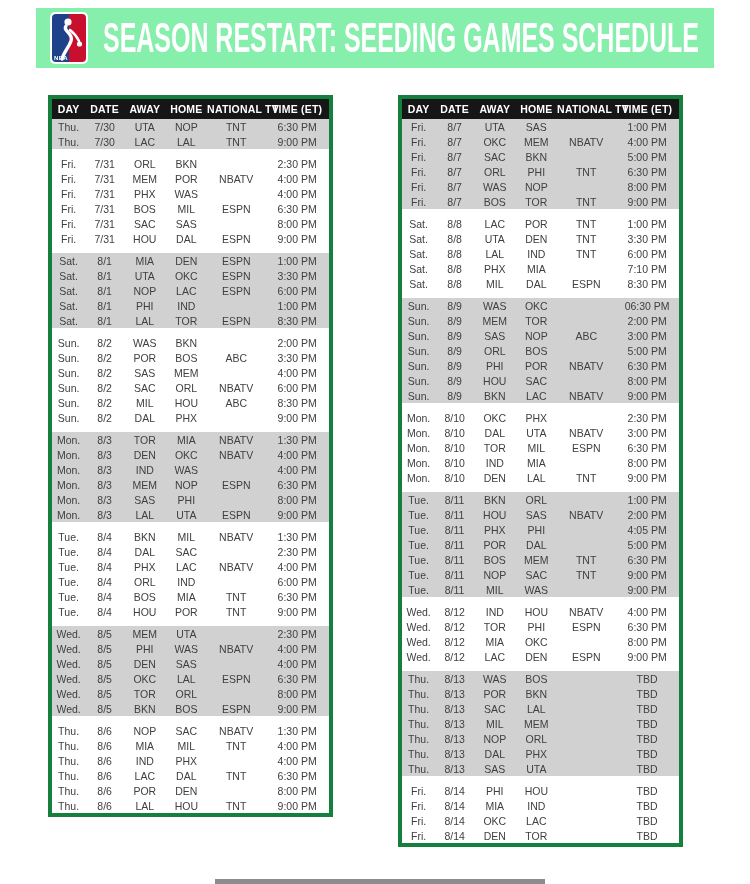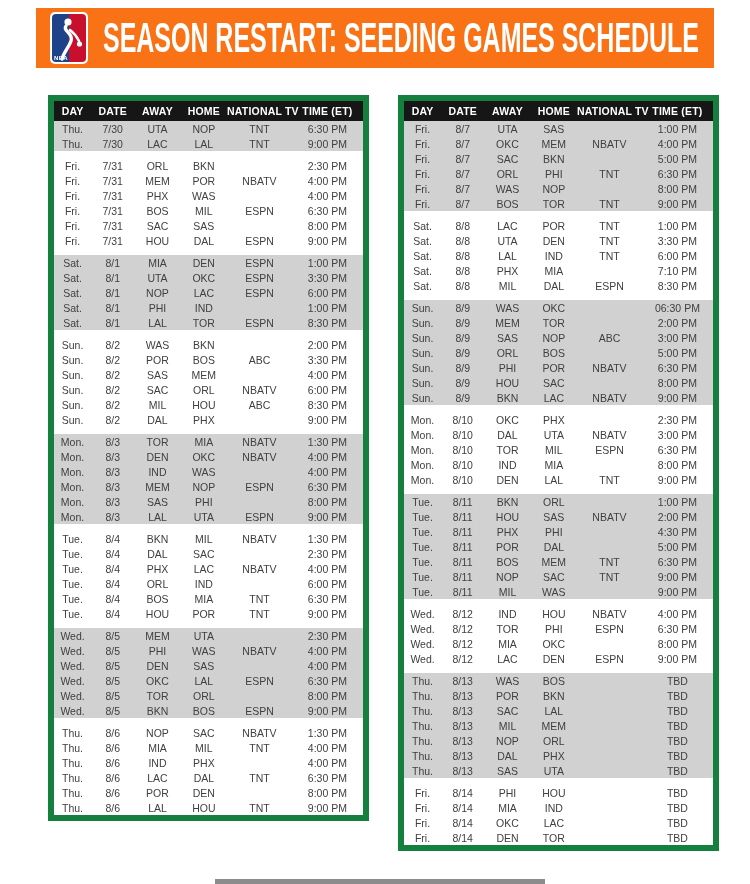--- a/index.html
+++ b/index.html
@@ -3,40 +3,40 @@
 <meta charset="utf-8">
 <style>
   html,body{margin:0;padding:0;}
   body{
     width:750px;height:884px;position:relative;background:#ffffff;
     font-family:"Liberation Sans",sans-serif;overflow:hidden;
   }
   
   .banner{
     position:absolute;left:36px;top:8px;width:678px;height:60px;
-    background:#f97316;display:flex;align-items:center;
+    background:#86efac;display:flex;align-items:center;
   }
   .nba-logo{
     margin-left:14px;width:38px;height:52px;background:#ffffff;border-radius:5px;
     padding:2px;box-sizing:border-box;flex:0 0 auto;
   }
   .nba-logo-inner{
     width:100%;height:100%;border-radius:4px;position:relative;overflow:hidden;
     background:linear-gradient(90deg,#1d428a 0 50%,#c8102e 50% 100%);
   }
   .nba-logo-inner svg{position:absolute;inset:0;width:100%;height:100%;}
   .nba-logo-label{
     position:absolute;left:2px;bottom:1px;color:#ffffff;
     font-size:6px;font-weight:bold;letter-spacing:.3px;
   }
   .banner-title{flex:1;display:flex;justify-content:center;align-items:center;}
   
   .sched{
-    position:absolute;top:95px;width:321px;background:#ffffff;
-    border:6px solid #15803d;box-sizing:border-box;
+    position:absolute;top:95px;width:285px;background:#ffffff;
+    border:4px solid #15803d;box-sizing:border-box;
   }
   .sched.left{left:48px;}
   .sched.right{left:398px;}
   .thead{
     display:flex;background:#161616;color:#ffffff;height:20px;align-items:center;
   }
   .hcell{
     font-size:10.5px;font-weight:bold;text-align:center;letter-spacing:.2px;
     white-space:nowrap;overflow:visible;
   }
@@ -647,21 +647,21 @@
       <span class="cell c3">SAS</span>
       <span class="cell c4">NBATV</span>
       <span class="cell c5">2:00 PM</span>
     </div>
     <div class="trow shaded">
       <span class="cell c0">Tue.</span>
       <span class="cell c1">8/11</span>
       <span class="cell c2">PHX</span>
       <span class="cell c3">PHI</span>
       <span class="cell c4"></span>
-      <span class="cell c5">4:30 PM</span>
+      <span class="cell c5">4:05 PM</span>
     </div>
     <div class="trow shaded">
       <span class="cell c0">Tue.</span>
       <span class="cell c1">8/11</span>
       <span class="cell c2">POR</span>
       <span class="cell c3">DAL</span>
       <span class="cell c4"></span>
       <span class="cell c5">5:00 PM</span>
     </div>
     <div class="trow shaded">

